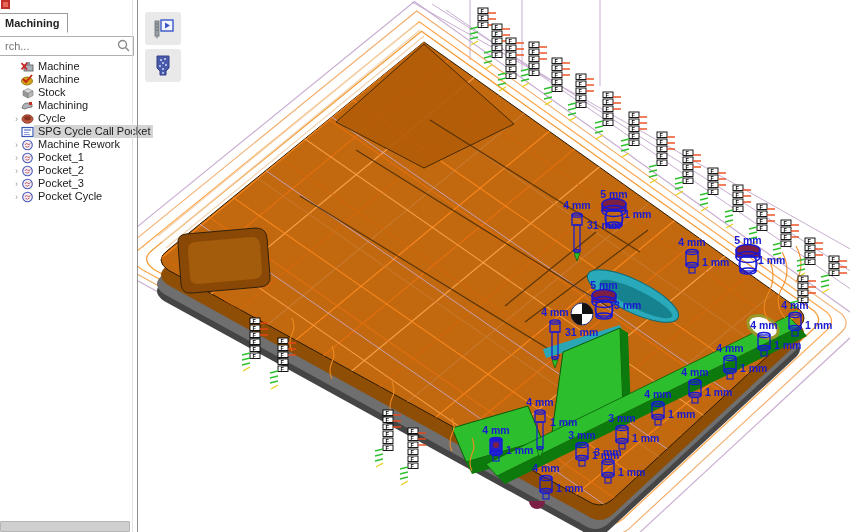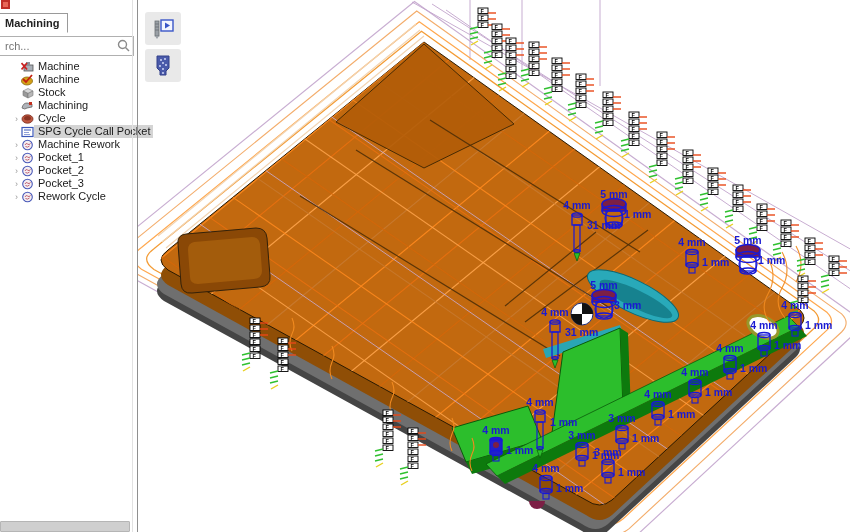--- a/index.html
+++ b/index.html
@@ -763,21 +763,21 @@
               <path d="M4,6 q1,-2.5 2.5,-1 q1.5,1.5 3,-0.5 M4.5,7.5 q2,1.5 4,-0.5" fill="none" stroke="#c06070" stroke-width="1"></path>
             </svg></span>
           <span class="tlabel">Pocket_3</span>
         </div>
         <div class="trow">
           <span class="chev">›</span>
           <span class="ticon"><svg width="13" height="12">
               <circle cx="6.5" cy="6" r="4.8" fill="#f4eef2" stroke="#4858b8" stroke-width="1.1"></circle>
               <path d="M4,6 q1,-2.5 2.5,-1 q1.5,1.5 3,-0.5 M4.5,7.5 q2,1.5 4,-0.5" fill="none" stroke="#c06070" stroke-width="1"></path>
             </svg></span>
-          <span class="tlabel">Rework Cycle</span>
+          <span class="tlabel">Pocket Cycle</span>
         </div>
       </div>
     <div id="hscroll"></div>
     <div class="inner-border"></div>
     <div class="outer-border"></div>
   </div>
 
   <div class="tbtn" id="btn-sim">
     <svg width="24" height="22">
       <rect x="4" y="3" width="4" height="15" fill="#9aa0a6" stroke="#6a6f74" stroke-width="0.8"></rect>

